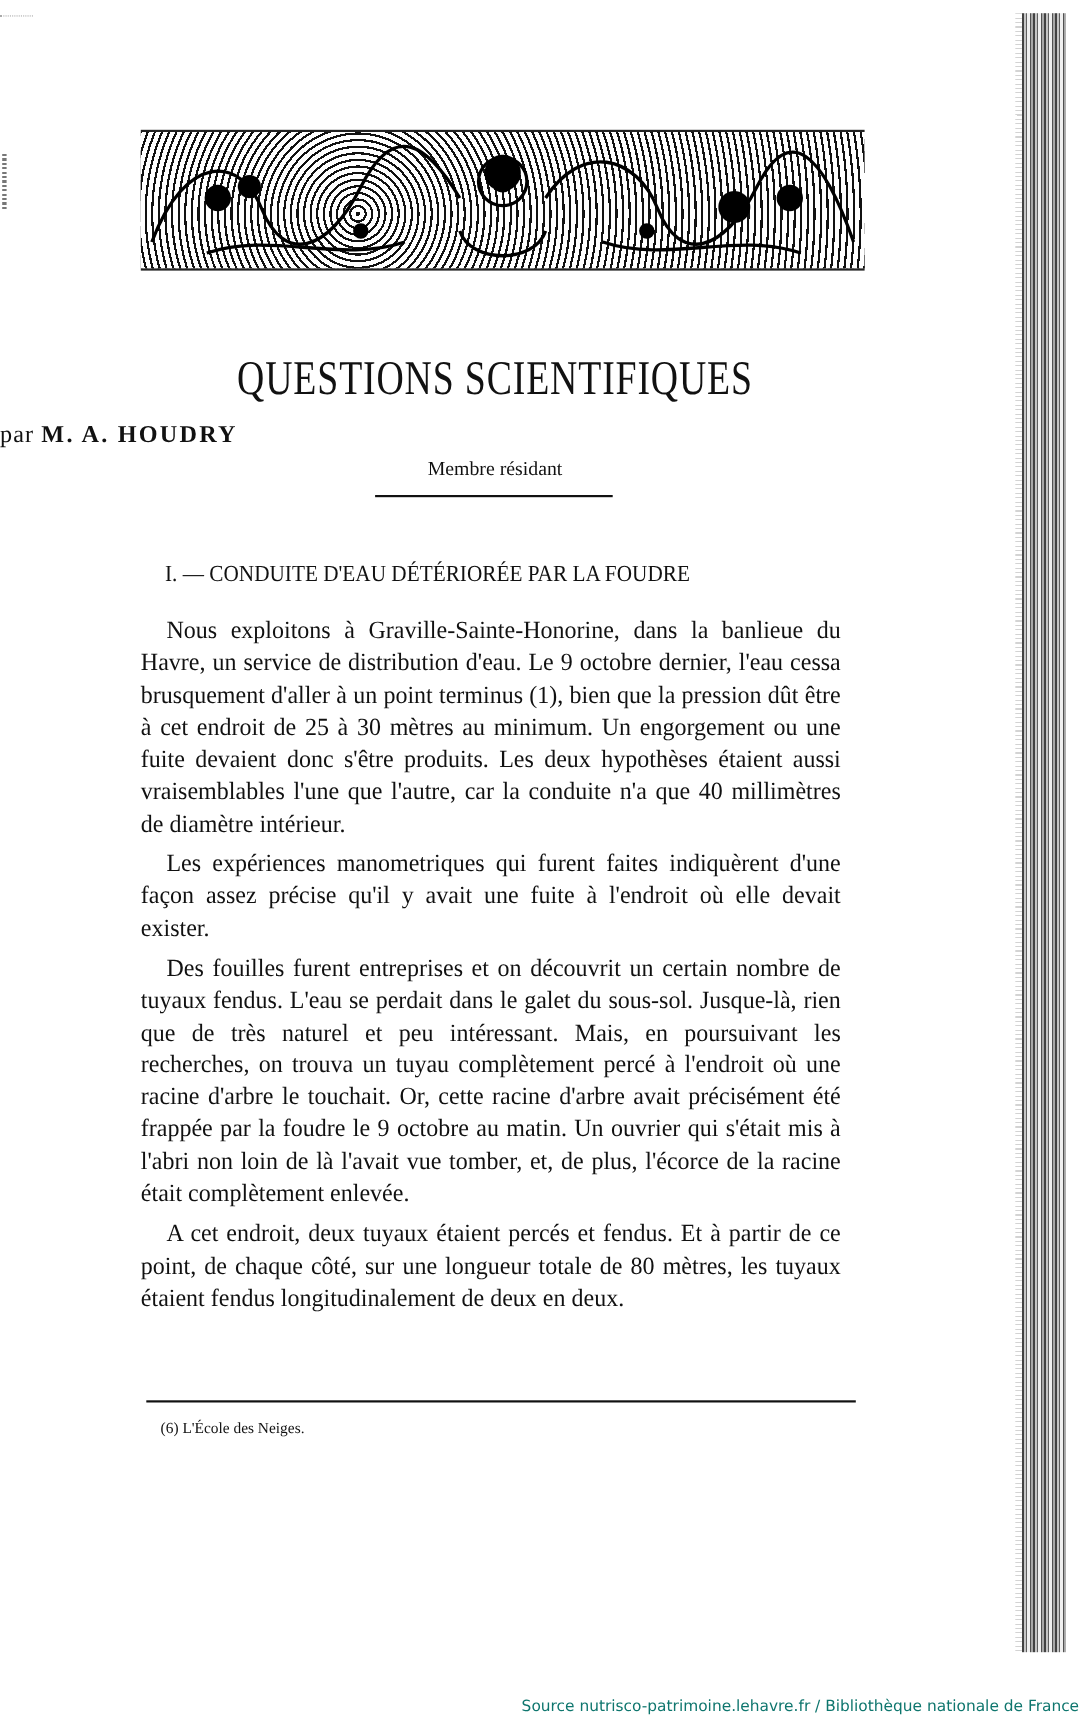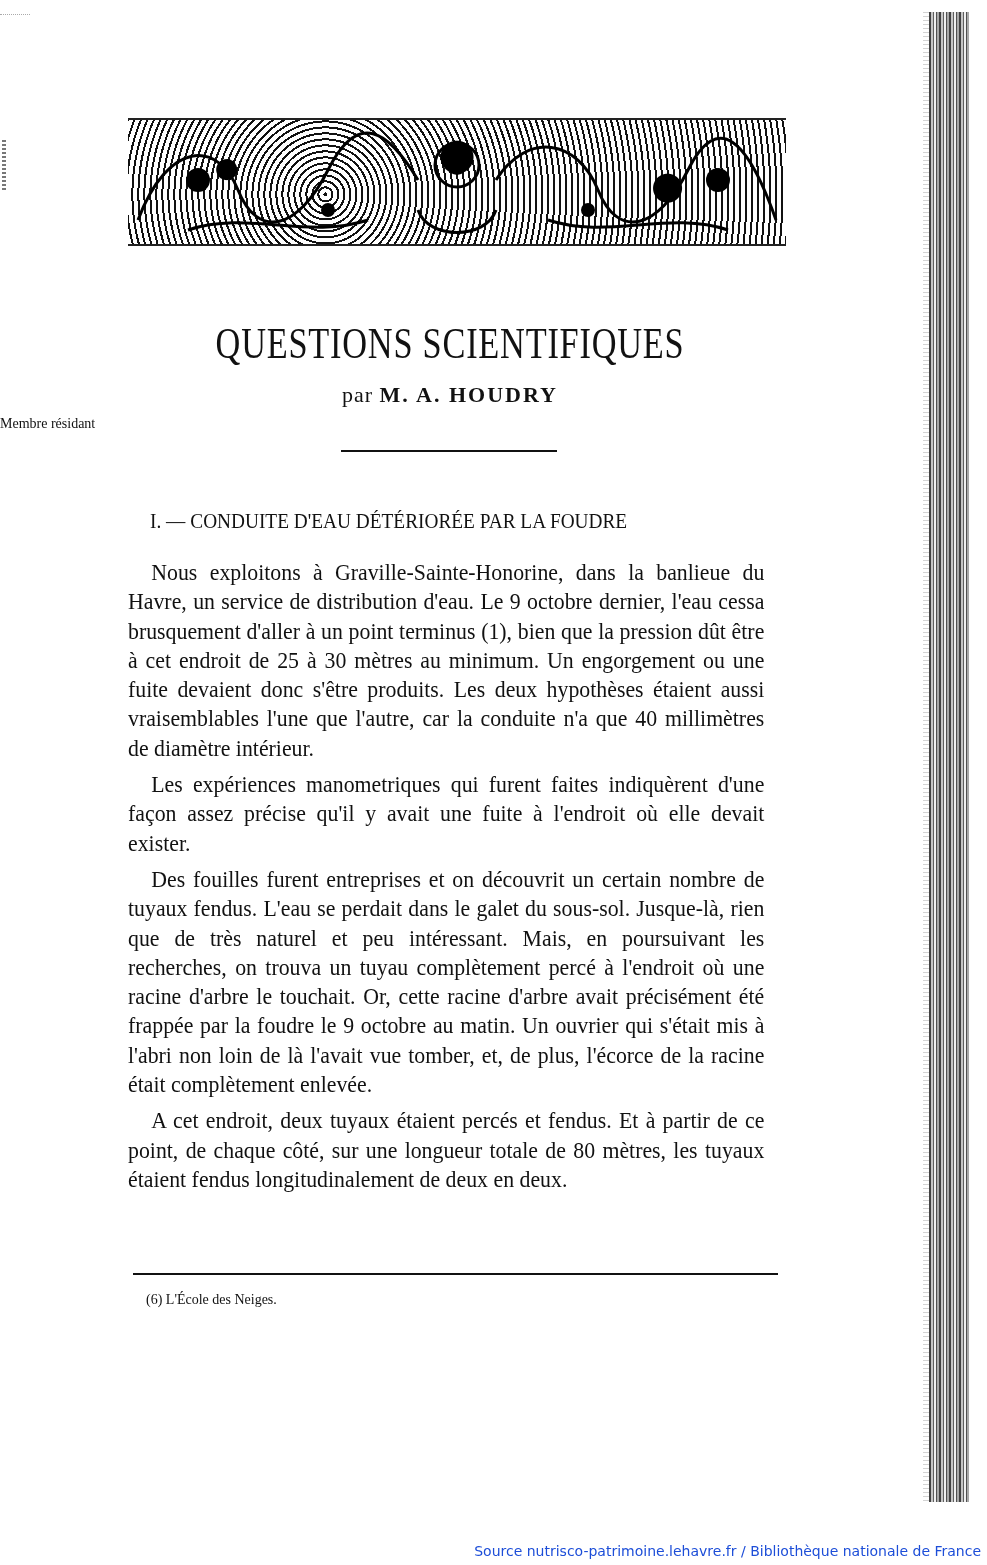--- a/index.html
+++ b/index.html
@@ -30,41 +30,41 @@
         repeating-radial-gradient(circle at 70% 40%, #111 0 2px, #fff 2px 5px);
       border-top: 2px solid #222; border-bottom: 2px solid #222;
     }
     .ornament svg { position: absolute; inset: 0; width: 100%; height: 100%; }
 
     .title {
       position: absolute; left: 0; width: 900px; top: 318px; text-align: center;
       font-size: 44px; letter-spacing: 1px; transform: scaleX(0.78); transform-origin: 450px 0;
       font-weight: normal;
     }
-    .byline { position: absolute; left: 0; width: 900px; top: 382px; text-align: center; font-size: 22px; letter-spacing: 1px; }
+    .byline { position: absolute; left: 0; width: 900px; top: 382px; font-size: 22px; letter-spacing: 1px; }
     .byline .name { font-weight: bold; letter-spacing: 2px; }
-    .role { position: absolute; left: 0; width: 900px; top: 416px; font-size: 14px; }
+    .role { position: absolute; left: 0; width: 900px; top: 416px; text-align: center; font-size: 18px; }
     .rule-short { position: absolute; left: 341px; top: 450px; width: 216px; height: 2px; background: #111; }
 
     .section-head {
       position: absolute; left: 150px; top: 509px; font-size: 21px; white-space: nowrap;
       transform: scaleX(0.92); transform-origin: 0 0;
     }
     .body-text {
       position: absolute; left: 128px; width: 656px; top: 558px;
       font-size: 22.5px; line-height: 29.3px; text-align: justify;
       transform: scaleX(0.97); transform-origin: 0 0;
     }
     .body-text p { margin: 0 0 7px 0; text-indent: 24px; }
     .rule-foot { position: absolute; left: 133px; top: 1273px; width: 645px; height: 2px; background: #111; }
     .footnote { position: absolute; left: 146px; top: 1292px; font-size: 14px; }
 
     .source {
       position: absolute; right: 6px; bottom: 6px; font-family: "DejaVu Sans", sans-serif;
-      font-size: 14px; color: #1d4ed8;
+      font-size: 14px; color: #0f766e;
     }
   </style>
 </head>
 <body>
 
 <div class="top-mark"></div>
 <div class="left-mark"></div>
 <div class="page-edge"></div>
 
 <div class="ornament">

